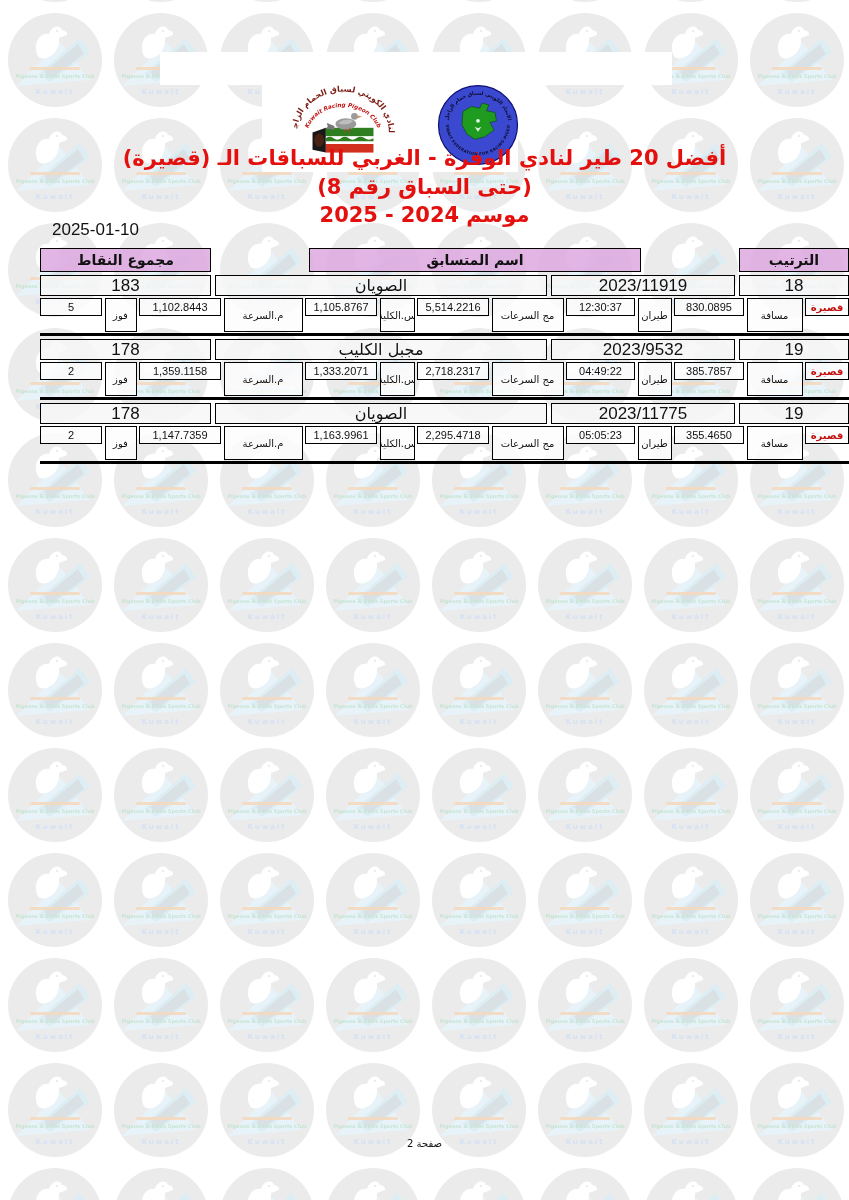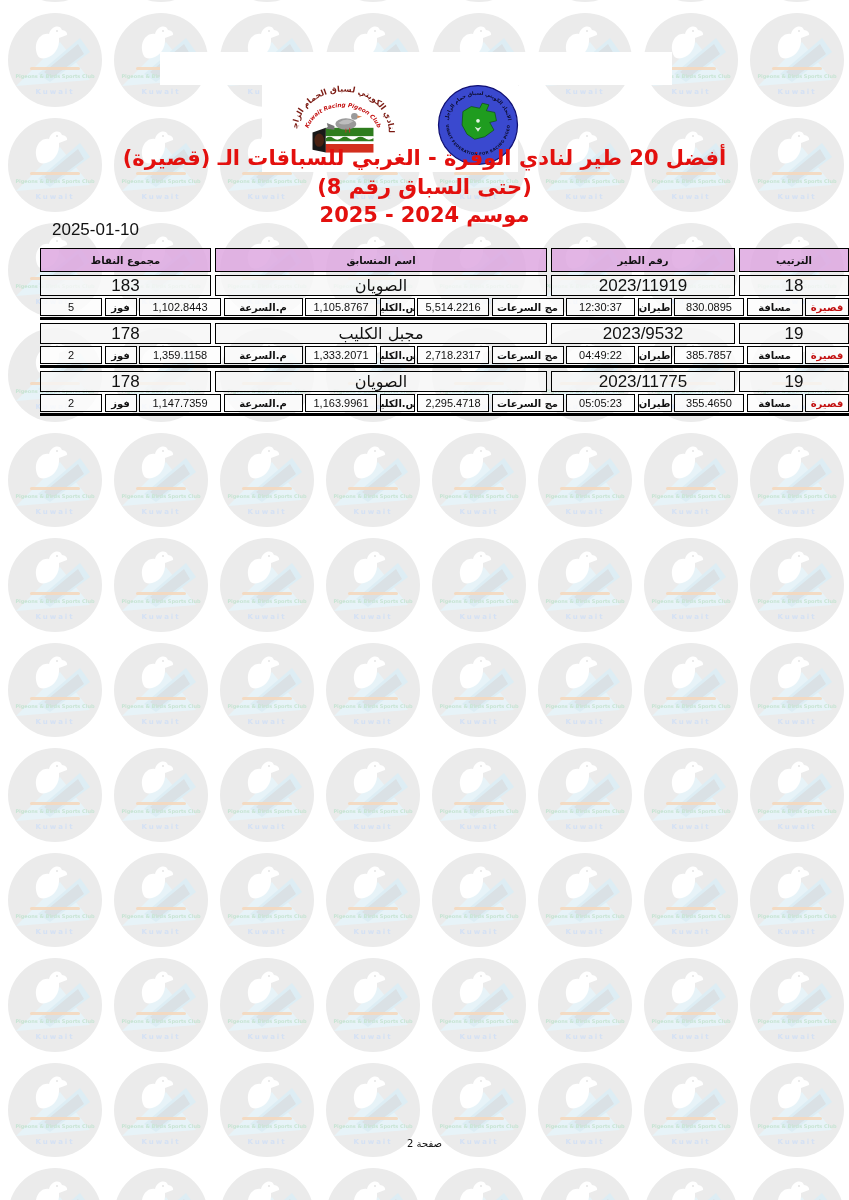--- a/index.html
+++ b/index.html
@@ -24,27 +24,27 @@
   .title{position:absolute;left:0;top:144px;width:849px;z-index:2;text-align:center;
          color:#e3100e;font-weight:bold;font-size:21px;line-height:28.5px;direction:rtl;}
   .title .t-line{white-space:nowrap;}
   .season{display:inline-flex;direction:rtl;gap:7px;}
   
   .tbl{position:absolute;left:40px;top:248px;width:809px;z-index:2;direction:rtl;}
   .frow{display:flex;justify-content:space-between;direction:rtl;}
   .cell{border:1px solid #000;box-sizing:border-box;display:flex;align-items:center;justify-content:center;
         background:rgba(247,247,247,.82);overflow:hidden;white-space:nowrap;}
   .w-rank{width:110px}.w-bird{width:184px}.w-name{width:332px}.w-pts{width:171px}
-  .hdr .cell{height:24px;background:rgba(222,168,224,.85);font-weight:bold;font-size:10px;}
+  .hdr .cell{height:24px;background:rgba(222,168,224,.85);font-weight:bold;font-size:14px;}
   .main{margin-top:3px;}
   .main .cell{height:21px;font-size:16px;}
   .main .num{font-family:"Liberation Sans","DejaVu Sans",sans-serif;direction:ltr;font-size:17px;}
   .detail{margin-top:2px;}
   .detail .cell{height:18px;font-size:10px;background:rgba(252,252,252,.82);}
-  .detail .lbl{font-weight:bold;padding:0 2px;}
+  .detail .lbl{font-weight:normal;padding:16px 2px;}
   .detail .val{font-size:11px;direction:ltr;font-family:"Liberation Sans","DejaVu Sans",sans-serif;}
   .cat{color:#c31111;font-weight:bold;font-size:10.5px;}
   .dw-cat{width:44px}.dw-l1{width:56px}.dw-v1{width:70px}.dw-l2{width:34px}.dw-v2{width:69px}
   .dw-l3{width:72px}.dw-v3{width:72px}.dw-l4{width:35px}.dw-v4{width:72px}
   .dw-l5{width:79px}.dw-v5{width:82px}.dw-l6{width:32px}.dw-v6{width:62px}
   .entry-line{height:3px;background:#000;margin-top:1px;}
   
   .notes{margin-top:6px;border:1px solid #000;background:rgba(247,214,214,.92);
          padding:3px 8px;direction:rtl;text-align:right;font-weight:bold;font-size:12.5px;line-height:17px;}
   
@@ -135,21 +135,20 @@
       <span>-</span>
       <span>2025</span>
     </span>
   </div>
 </div>
 
 <div class="tbl">
 
   <div class="frow hdr">
     <div class="cell w-rank">الترتيب</div>
-    <div class="cell w-bird">رقم الطير</div>
     <div class="cell w-name">اسم المتسابق</div>
     <div class="cell w-pts">مجموع النقاط</div>
   </div>
 
   <div>
     <div class="frow main">
       <div class="cell w-rank num">18</div>
       <div class="cell w-bird num">2023/11919</div>
       <div class="cell w-name">الصويان</div>
       <div class="cell w-pts num">183</div>

